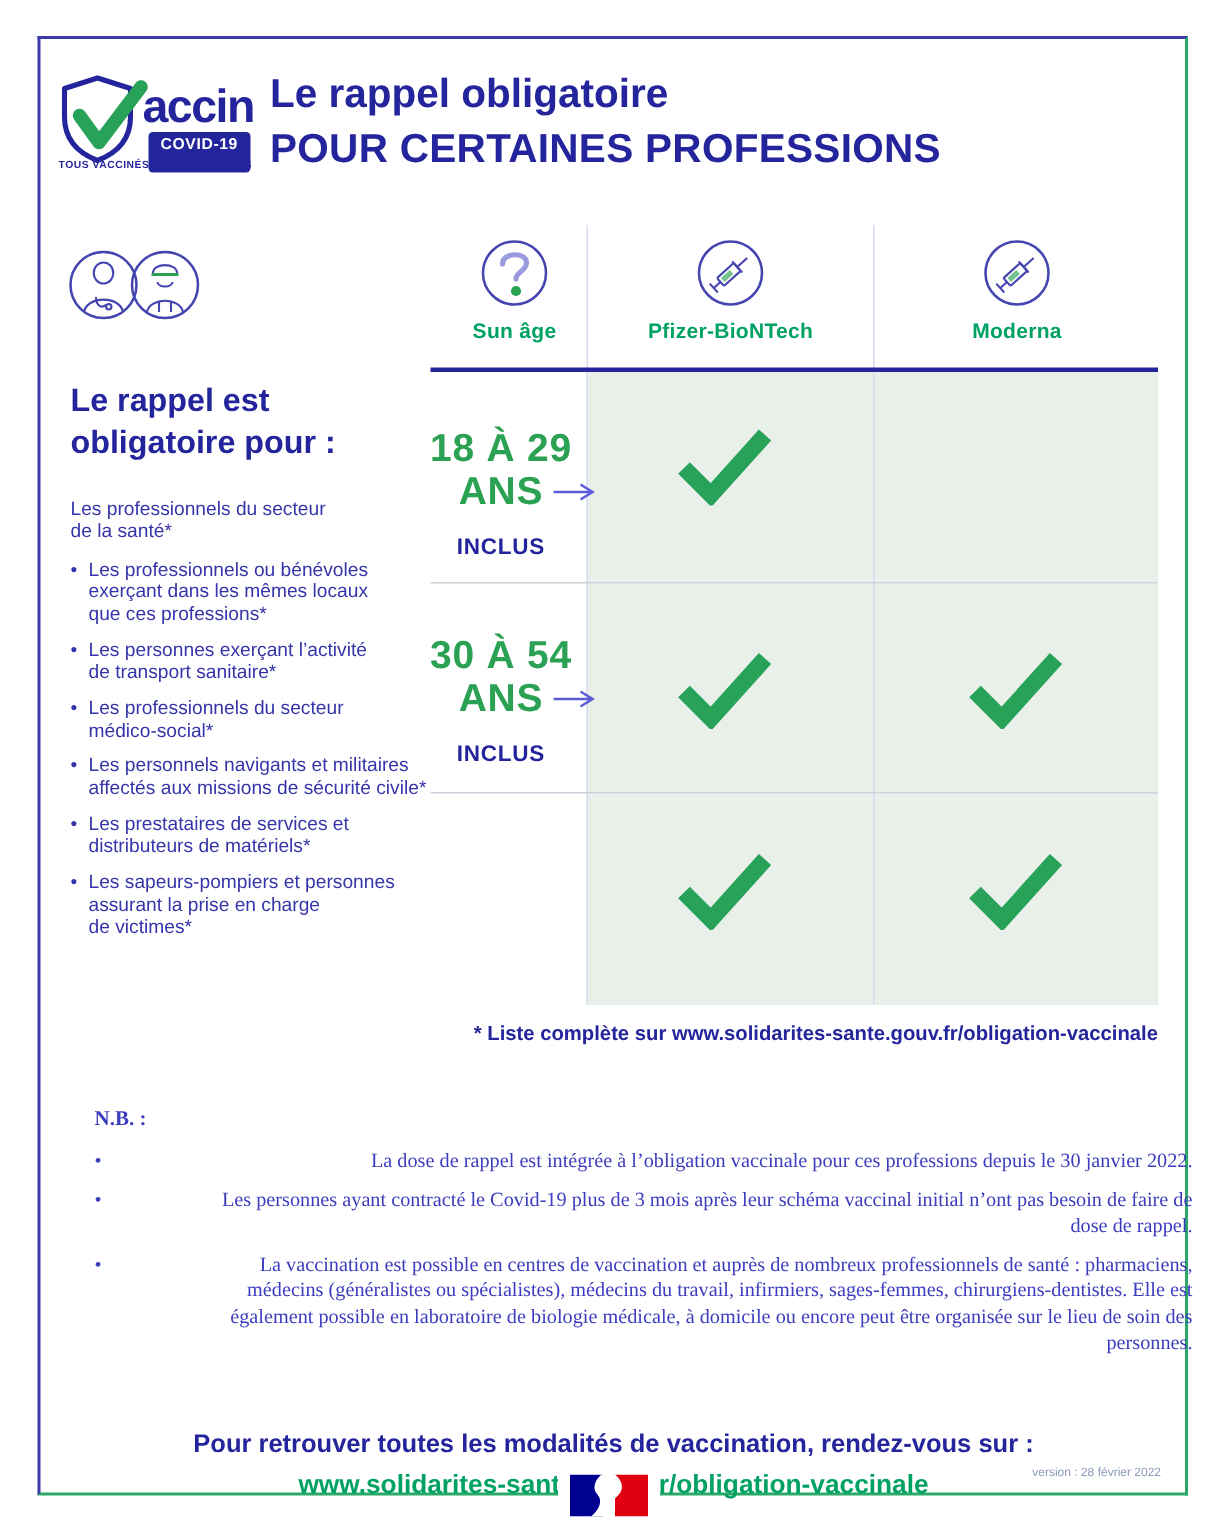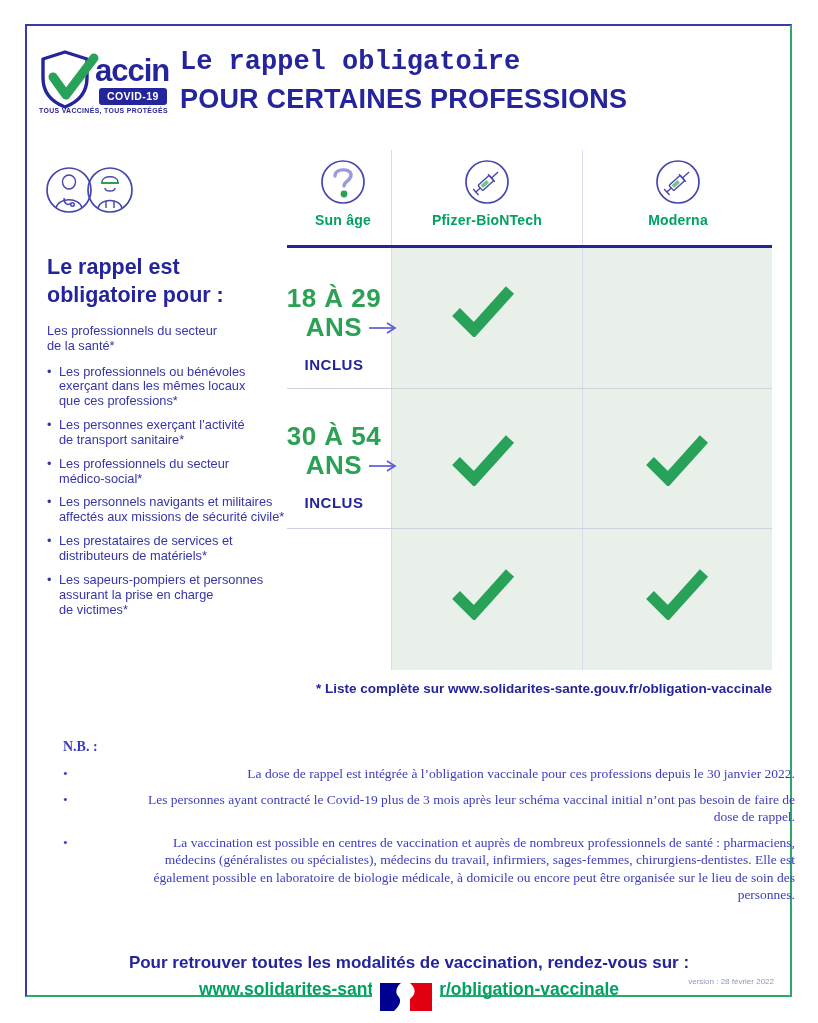--- a/index.html
+++ b/index.html
@@ -13,39 +13,39 @@
   html,body{margin:0;padding:0;background:#fff;}
   .poster{position:relative;width:818px;height:1023px;background:#fff;
     font-family:"Liberation Sans",sans-serif;overflow:hidden;}
   .abs{position:absolute;}
   .frame{position:absolute;left:25px;top:24px;width:767px;height:973px;box-sizing:border-box;
     border-top:2px solid var(--border-blue);border-left:2px solid var(--border-blue);
     border-right:2px solid var(--border-green);border-bottom:2px solid var(--border-green);}
   
   .brand{left:95px;top:53px;font-size:31px;font-weight:bold;color:var(--navy);letter-spacing:-1px;}
   .badge{left:99px;top:88px;background:var(--navy);color:#fff;font-size:10.5px;font-weight:bold;
-    padding:2px 8px 3px;border-radius:3px;letter-spacing:.4px;}
+    padding:2px 8px 13px;border-radius:3px;letter-spacing:.4px;}
   .tagline{left:39px;top:107px;font-size:6.9px;font-weight:bold;color:var(--navy);
     letter-spacing:.35px;white-space:nowrap;}
   
   .title{left:180px;top:44px;color:var(--navy);font-weight:bold;line-height:1.38;}
-  .title .l1{font-size:27px;font-family:Liberation Mono, monospace;}
+  .title .l1{font-size:27px;}
   .title .l2{font-size:27px;letter-spacing:.2px;}
   
   .col-head{top:158px;width:170px;text-align:center;}
   .col-head svg{display:block;margin:0 auto;}
   .col-label{margin-top:4px;font-size:14px;font-weight:bold;color:var(--green);letter-spacing:.2px;}
   .head-rule{left:287px;top:245px;width:485px;height:3px;background:var(--navy);}
   .panel{left:391px;top:248px;width:381px;height:422px;background:var(--panel-bg);}
   .vline{top:150px;height:520px;width:1px;background:var(--divider);}
   .rline{left:287px;width:485px;height:1px;background:var(--row-line);}
   
   .sidebar{left:47px;top:254px;width:250px;}
   .sb-heading{font-size:21.5px;font-weight:bold;color:var(--navy);line-height:1.3;
-    margin-bottom:14px;white-space:pre-line;}
+    margin-bottom:22px;white-space:pre-line;}
   .sb-intro{font-size:12.8px;color:var(--list-blue);line-height:1.16;margin-bottom:11px;
     white-space:pre-line;}
   .sb-list{margin:0;padding:0;list-style:none;font-size:12.8px;color:var(--list-blue);line-height:1.16;}
   .sb-list li{position:relative;padding-left:12px;margin-bottom:9px;white-space:pre-line;}
   .sb-list li::before{content:"•";position:absolute;left:0;top:0;}
   
   .age{text-align:center;font-weight:bold;}
   .age-main{font-size:26px;color:var(--green-age);letter-spacing:.5px;line-height:1.1;}
   .age-sub{position:relative;font-size:26px;color:var(--green-age);letter-spacing:.5px;line-height:1.15;}
   .age-note{position:relative;font-size:15px;color:var(--navy);letter-spacing:.5px;margin-top:14px;}

